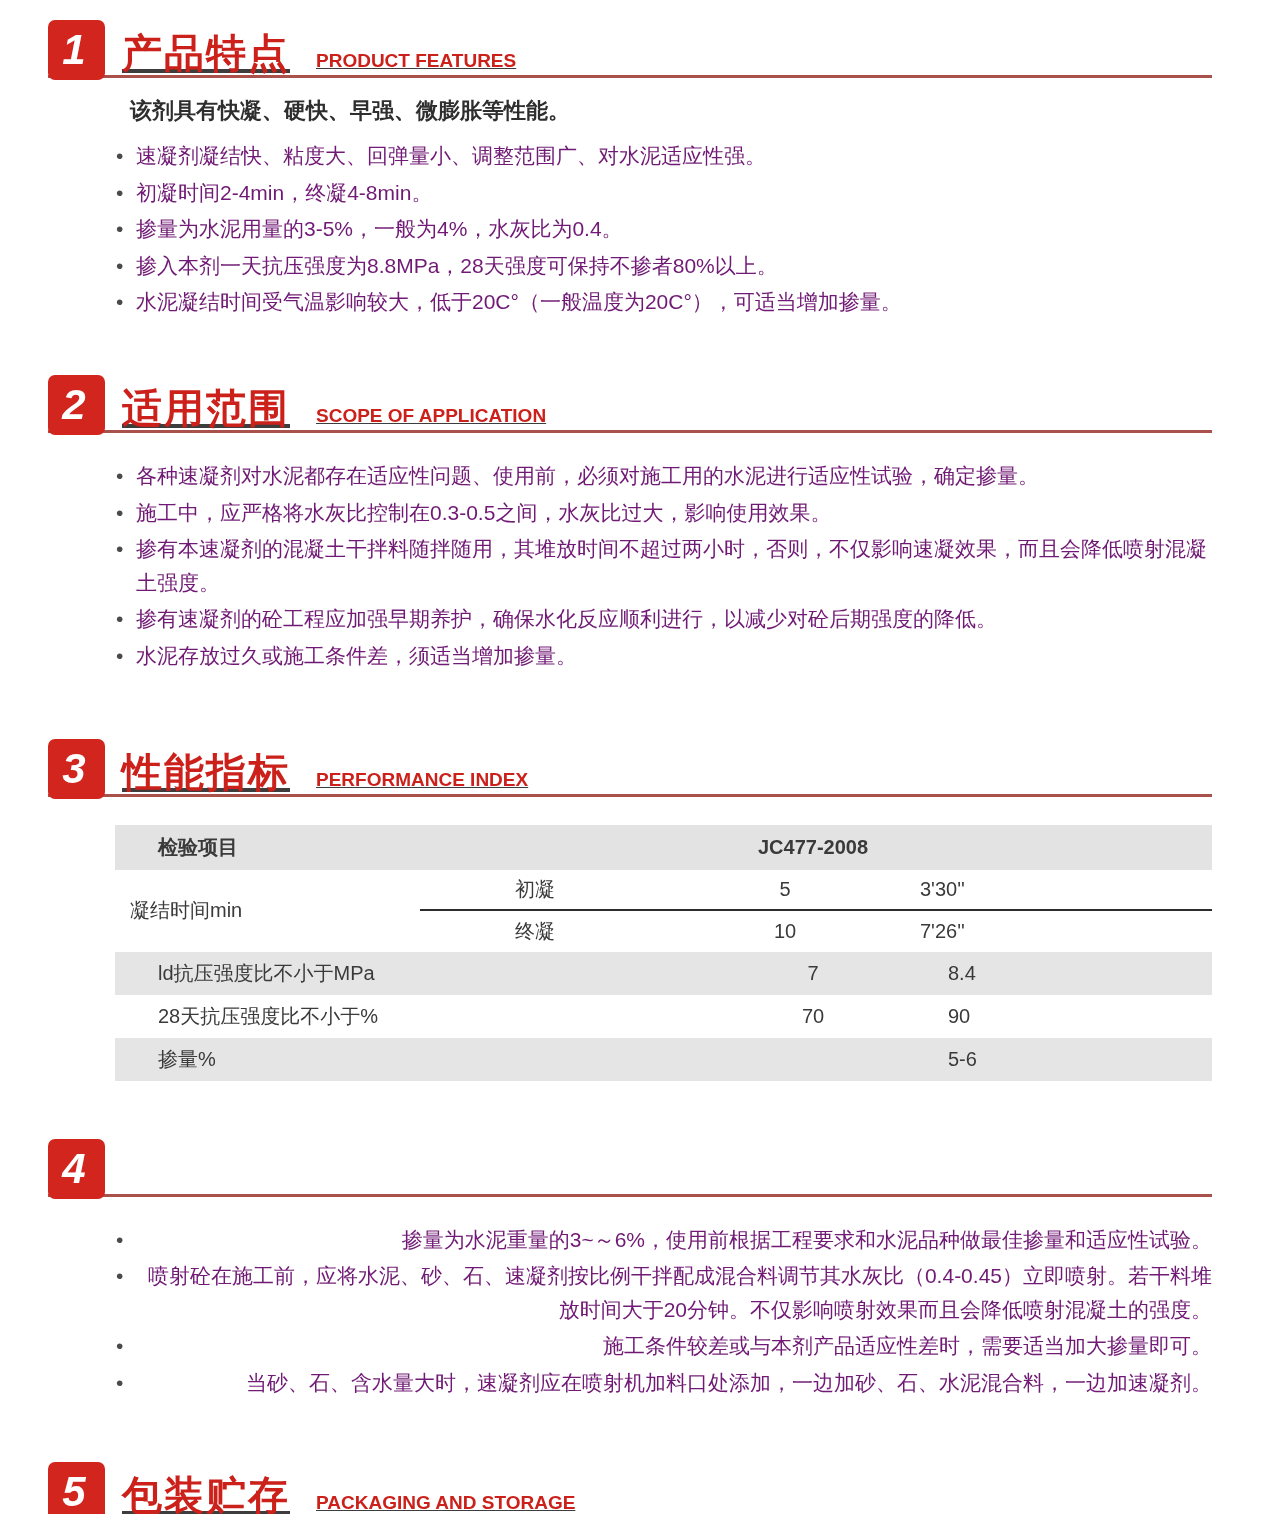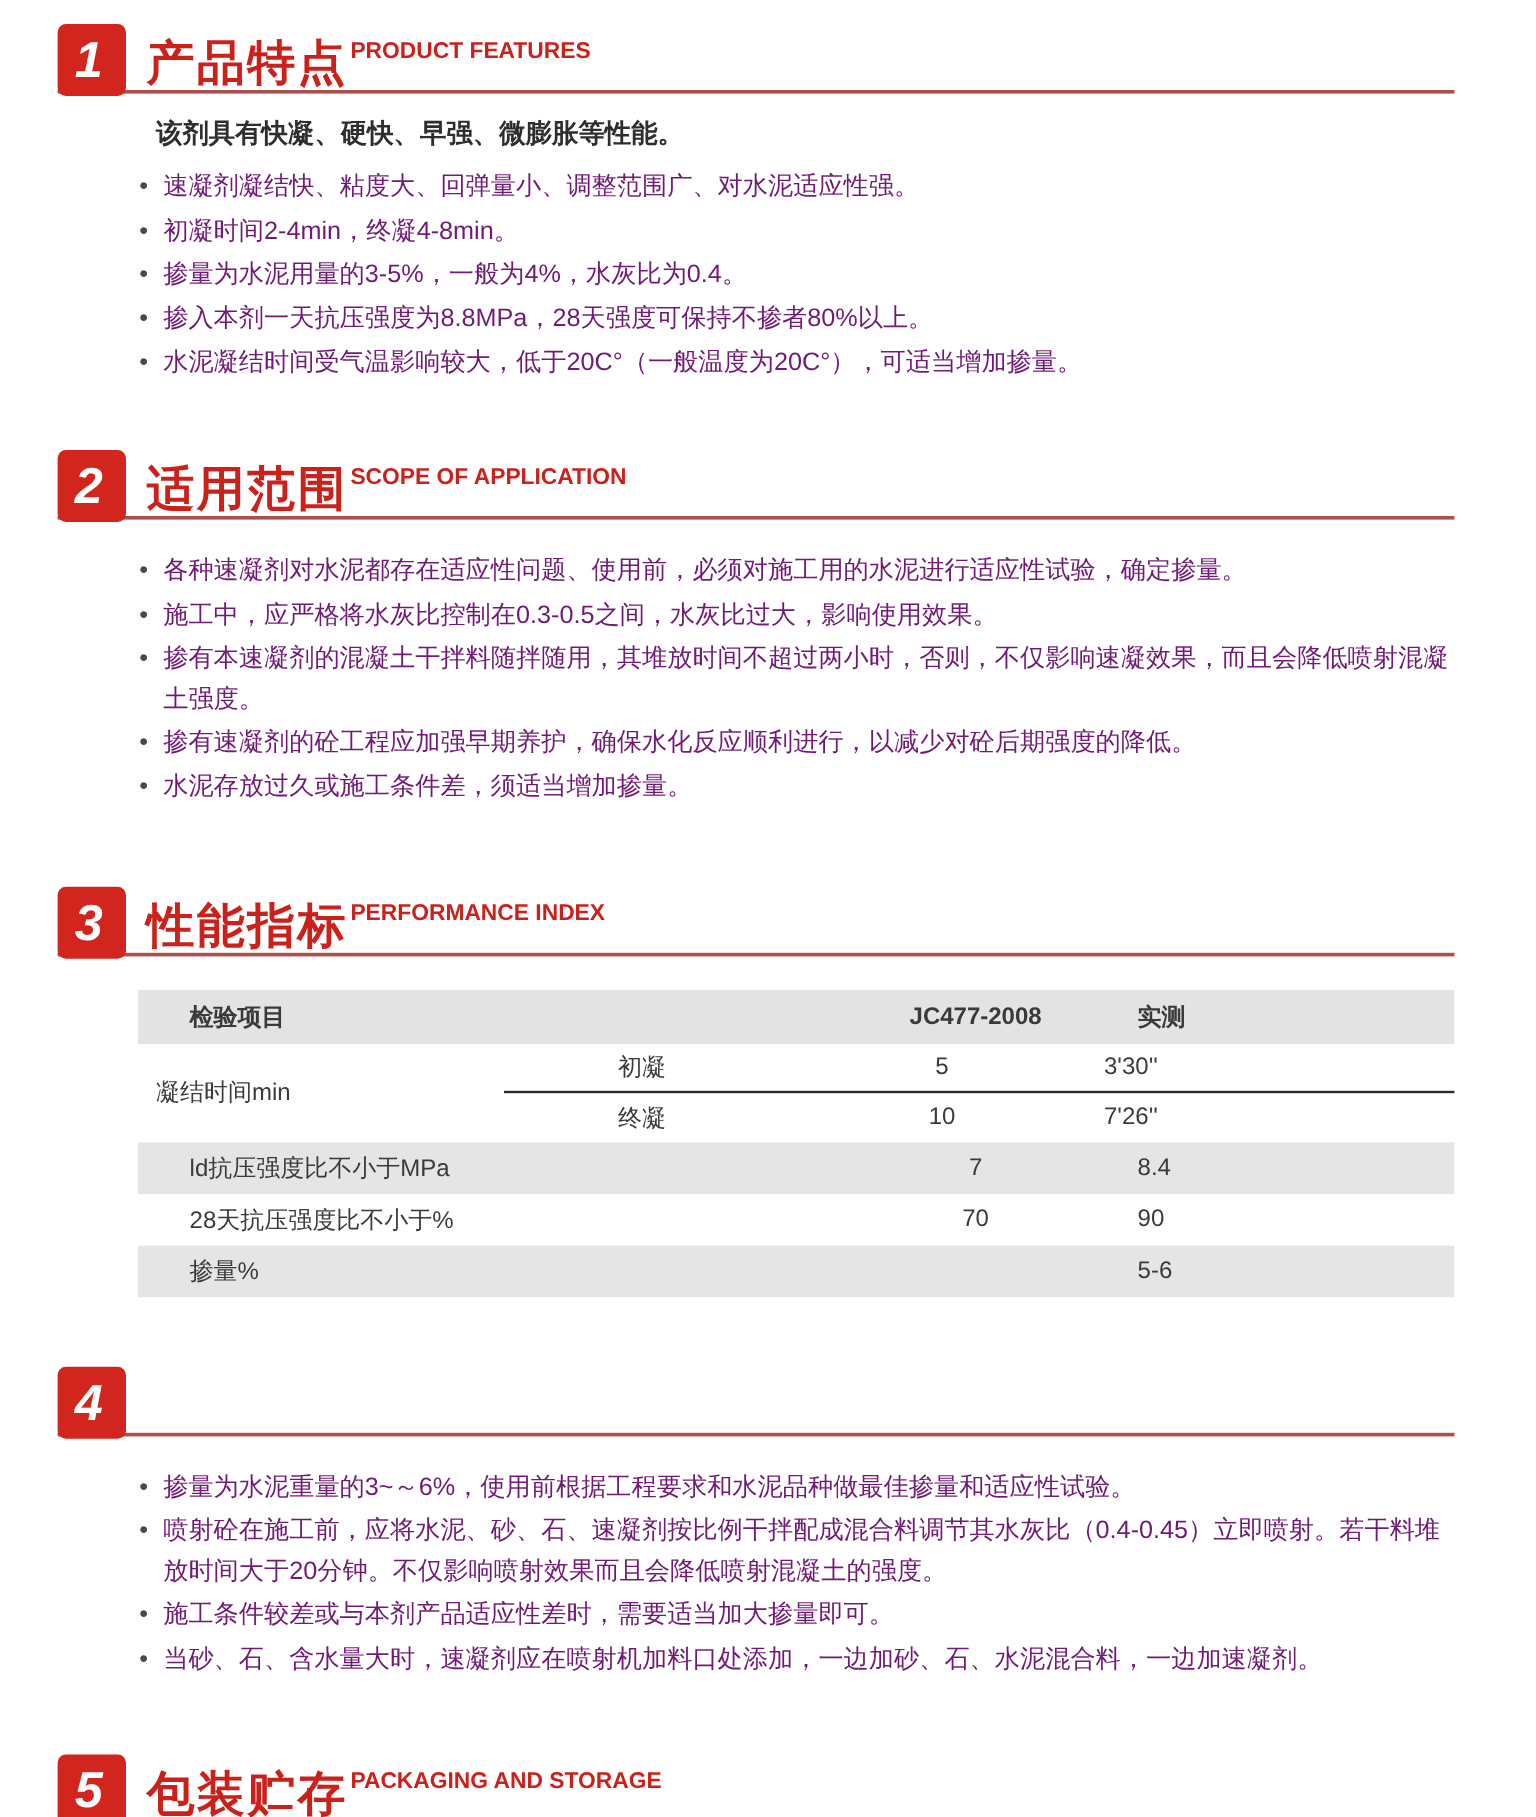--- a/index.html
+++ b/index.html
@@ -29,22 +29,23 @@
     background: #d2251d;
     border-radius: 7px;
     color: #ffffff;
     display: flex; align-items: center; justify-content: center;
     font-size: 42px; font-weight: bold; font-style: italic;
     padding-right: 5px;
   }
   .titles {
     position: absolute;
     left: 74px; bottom: 2px;
-    display: flex; align-items: flex-start; gap: 2px;
+    display: flex; align-items: flex-end; gap: 26px;
     white-space: nowrap;
+    text-decoration: underline;
   }
   .title-cn {
     font-size: 40px; font-weight: bold;
     color: #cc211b; line-height: 1; letter-spacing: 2px;
   }
   .title-en {
     font-size: 19px; font-weight: bold;
     color: #cc211b; line-height: 1; padding-bottom: 3px;
   }
 
@@ -163,21 +164,20 @@
       <span class="title-cn">性能指标</span>
       <span class="title-en">PERFORMANCE INDEX</span>
     </div>
   </div>
 
   <div class="perf-table">
     <div class="t-row t-head">
       <div class="c1">检验项目</div>
       <div class="c2"></div>
       <div class="c3">JC477-2008</div>
-      <div class="c4">实测</div>
     </div>
 
     <div class="t-split">
       <div class="c1">凝结时间min</div>
       <div>
         <div class="sub-row sub-top">
           <div class="c2s">初凝</div>
           <div class="c3s">5</div>
           <div class="c4">3'30''</div>
         </div>
@@ -209,21 +209,21 @@
       <div class="c3"></div>
       <div class="c4">5-6</div>
     </div>
   </div>
 </div>
 
 <div class="section" id="sec-4" style="margin-top:58px;">
   <div class="sec-header">
     <div class="badge">4</div>
   </div>
-  <ul class="bullets" style="margin-top:26px;">
+  <ul class="bullets" style="margin-top:26px;text-align:right;">
     <li>掺量为水泥重量的3~～6%，使用前根据工程要求和水泥品种做最佳掺量和适应性试验。</li>
     <li>喷射砼在施工前，应将水泥、砂、石、速凝剂按比例干拌配成混合料调节其水灰比（0.4-0.45）立即喷射。若干料堆放时间大于20分钟。不仅影响喷射效果而且会降低喷射混凝土的强度。</li>
     <li>施工条件较差或与本剂产品适应性差时，需要适当加大掺量即可。</li>
     <li>当砂、石、含水量大时，速凝剂应在喷射机加料口处添加，一边加砂、石、水泥混合料，一边加速凝剂。</li>
   </ul>
 </div>
 
 <div class="section" id="sec-5">
   <div class="sec-header">
     <div class="badge">5</div>

